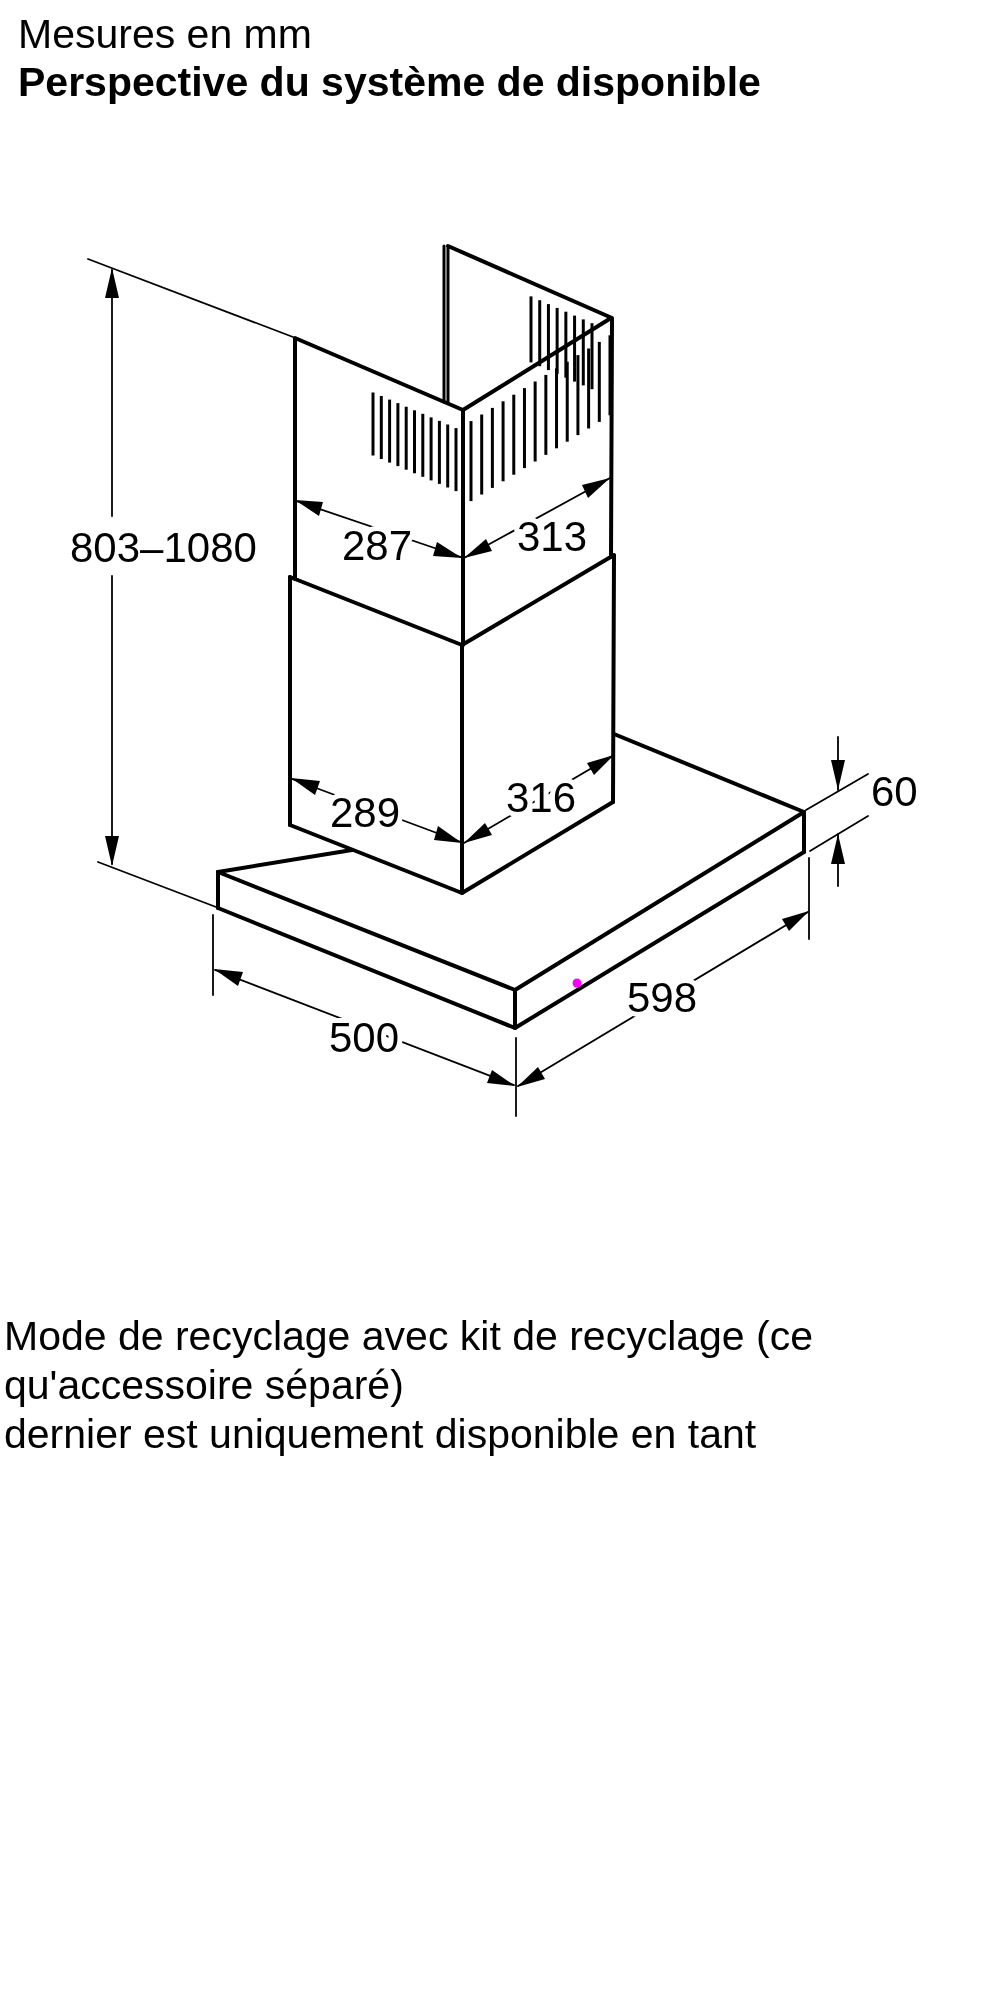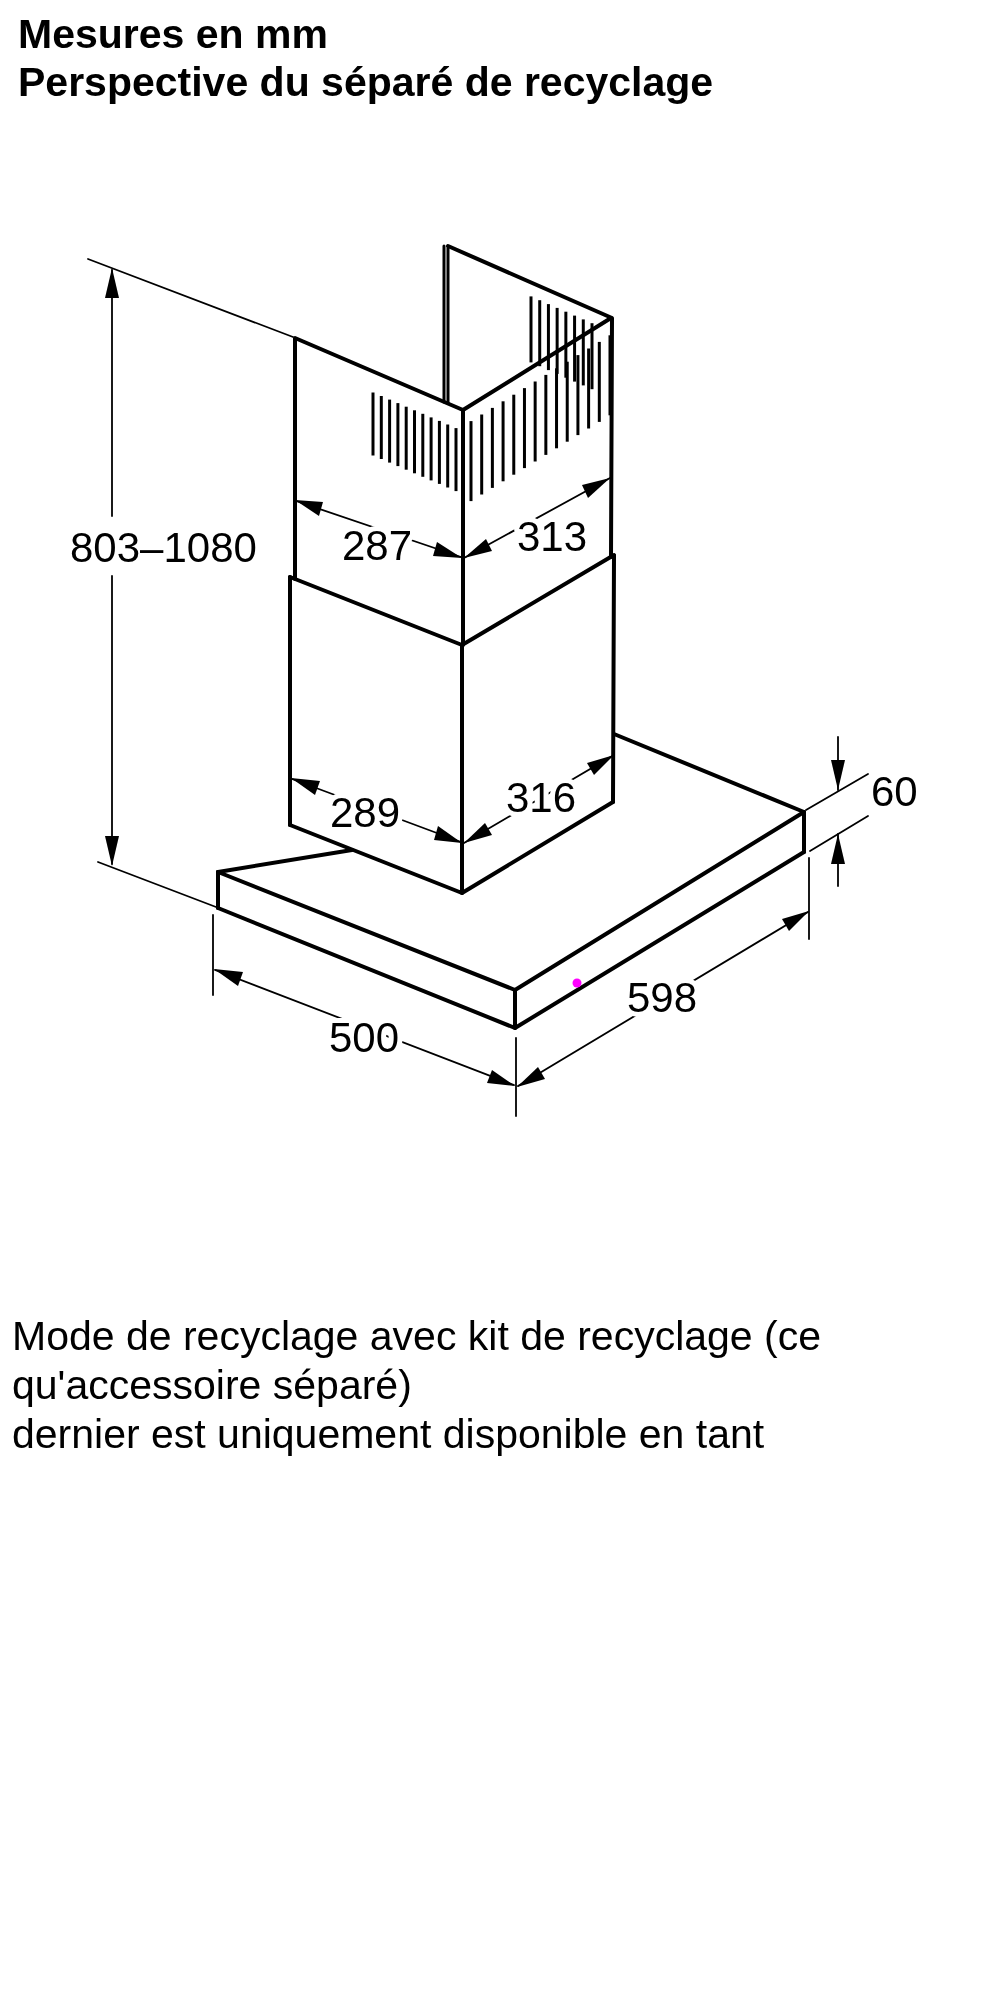--- a/index.html
+++ b/index.html
@@ -1,34 +1,34 @@
 <!DOCTYPE html>
 <html><head>
 <meta charset="utf-8">
 <style>
   html,body{margin:0;padding:0;background:#fff;}
   body{width:1000px;height:2000px;position:relative;font-family:"Liberation Sans",sans-serif;color:#000;overflow:hidden;}
   .titleblock{position:absolute;left:18px;top:10px;line-height:48px;}
-  .titleblock .sub{font-size:41px;font-weight:700;}
+  .titleblock .sub{font-size:41px;font-weight:400;}
   .titleblock .main{font-size:41px;font-weight:700;}
-  .caption{position:absolute;left:12px;top:1312px;width:975px;font-size:41px;line-height:49px;font-weight:400;}
+  .caption{position:absolute;left:4px;top:1312px;width:975px;font-size:41px;line-height:49px;font-weight:400;}
   svg{position:absolute;left:0;top:0;}
   .edge{stroke:#000;stroke-width:4;fill:none;stroke-linejoin:round;stroke-linecap:round;}
   .edge-thin{stroke:#000;stroke-width:3;fill:none;stroke-linecap:round;}
   .dim{stroke:#000;stroke-width:1.8;fill:none;stroke-linecap:round;}
   .hatch line{stroke:#000;stroke-width:3;stroke-linecap:butt;}
   .arrow{fill:#000;stroke:none;}
   .dimtext{font-family:"Liberation Sans",sans-serif;font-size:42px;fill:#000;paint-order:stroke;stroke:#fff;stroke-width:10px;stroke-linejoin:round;}
 </style>
 </head>
 <body>
 
 <div class="titleblock">
   <div class="sub">Mesures en mm</div>
-  <div class="main">Perspective du séparé de recyclage</div>
+  <div class="main">Perspective du système de disponible</div>
 </div>
 
 <svg width="1000" height="1250" viewBox="0 0 1000 1250">
 
   <g>
 
     <line class="edge-thin" x1="444" y1="246" x2="444" y2="402"></line>
     <line class="edge-thin" x1="448" y1="248" x2="448" y2="403"></line>
 
     <path class="edge" d="M448,246 L612,318 L611,557"></path>

